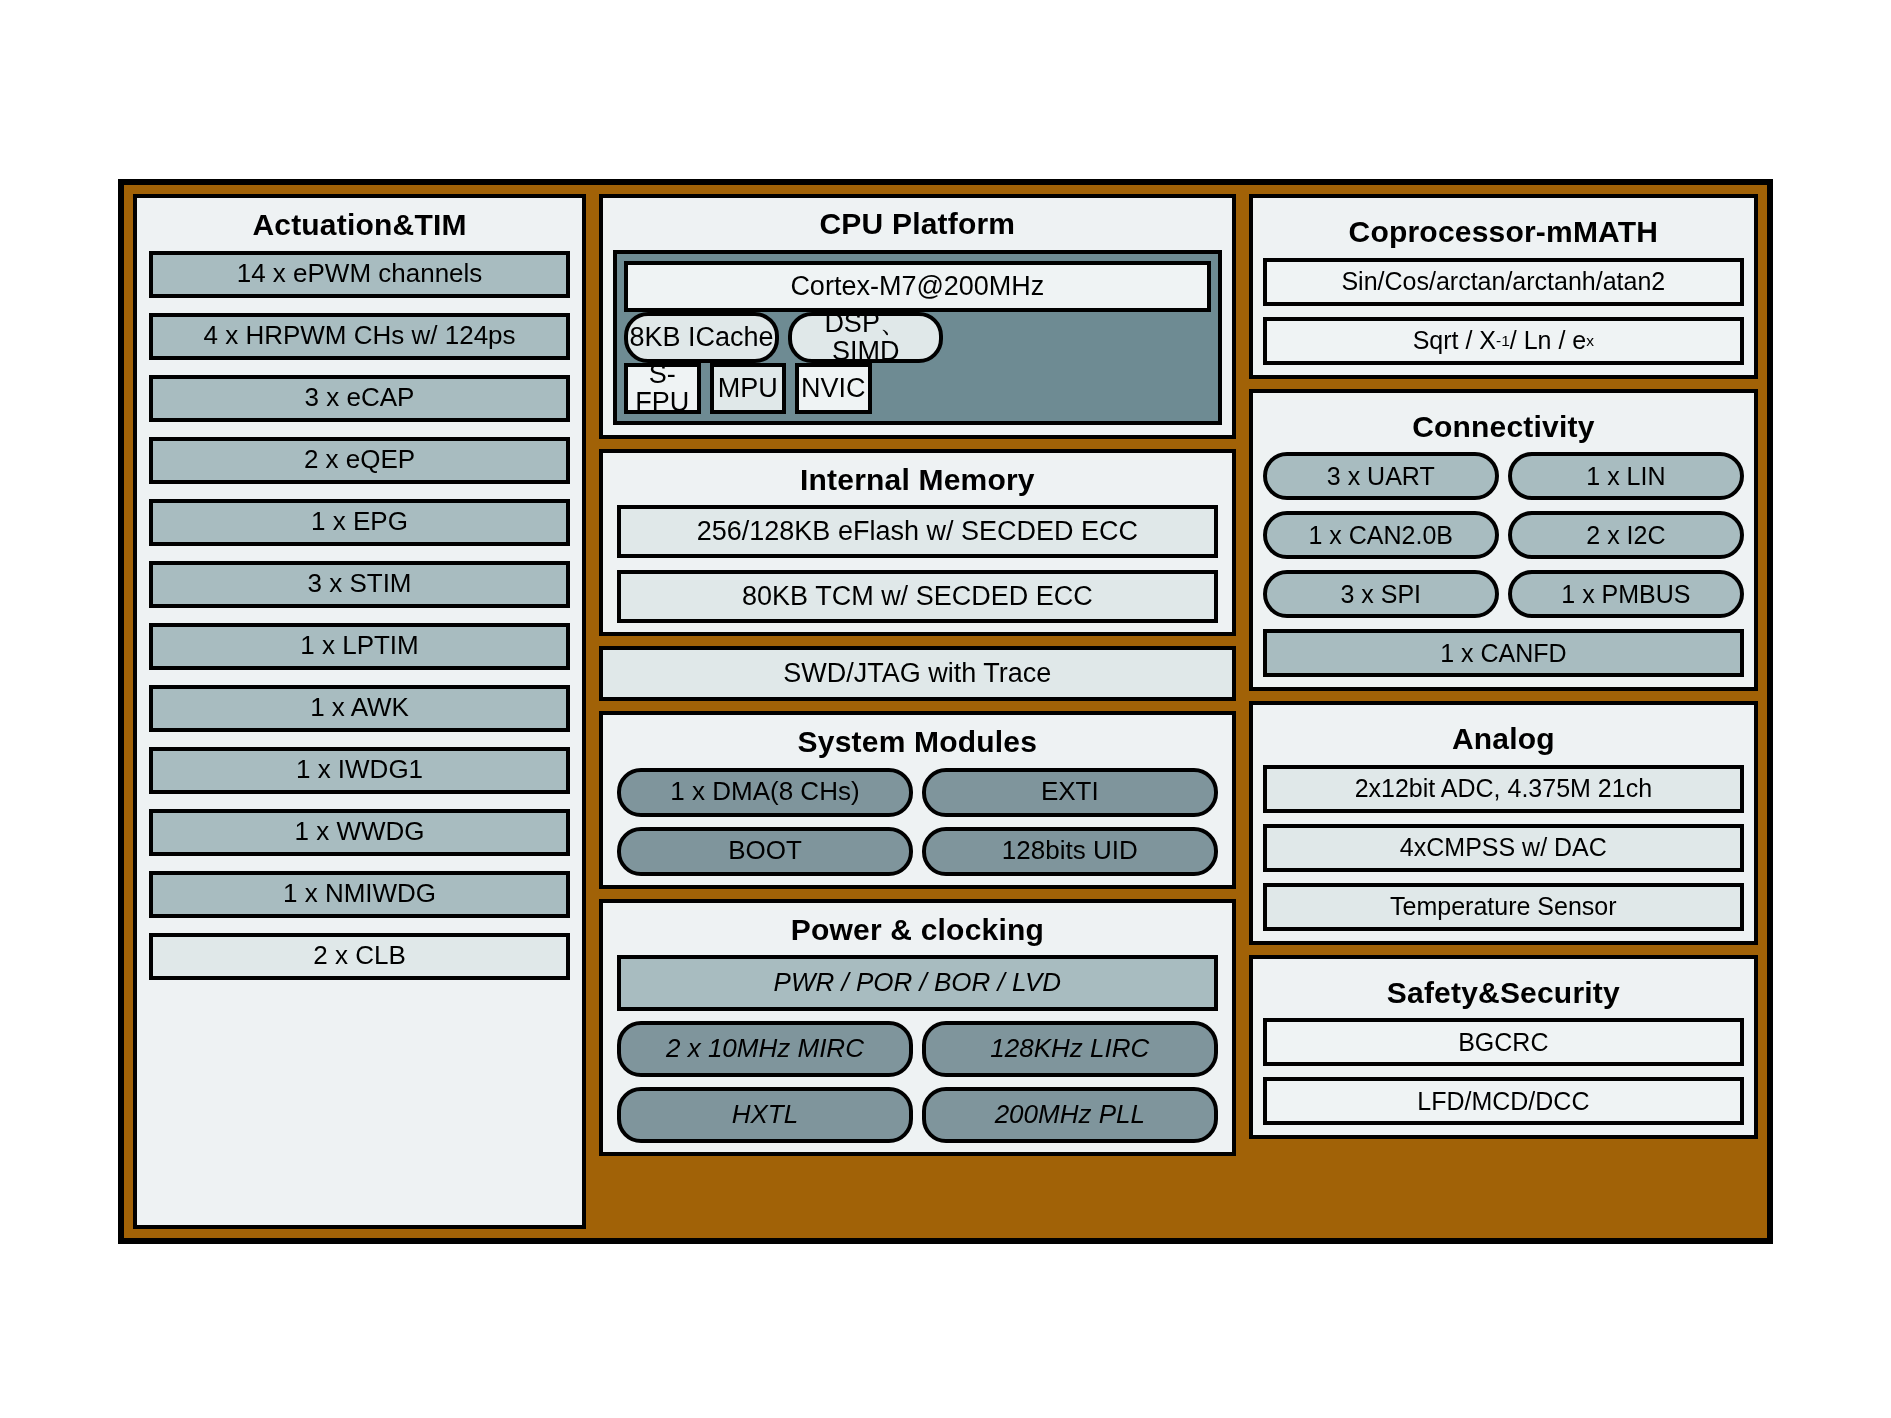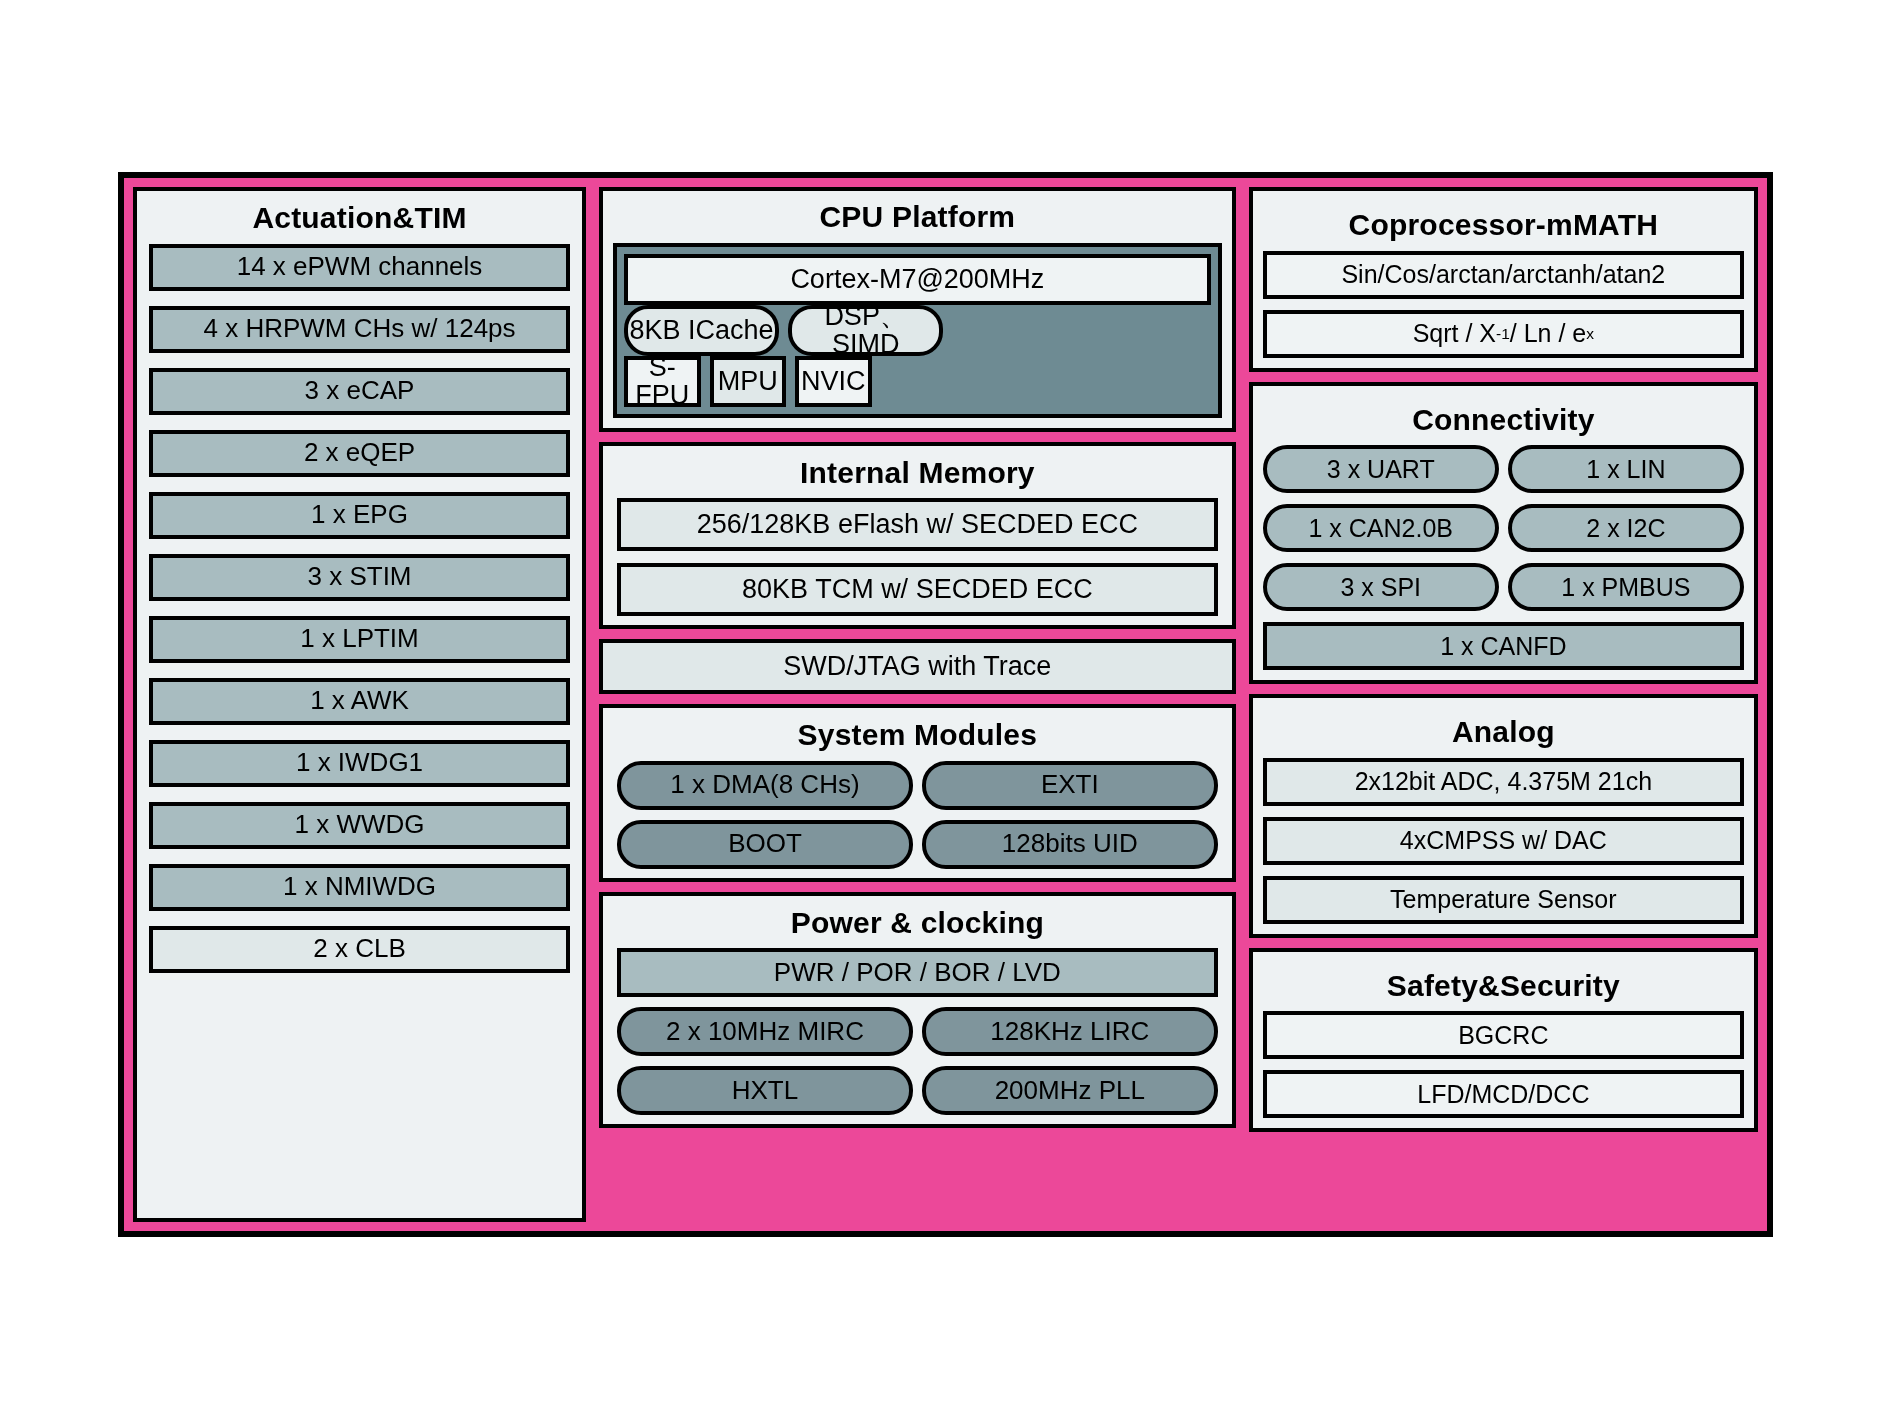--- a/index.html
+++ b/index.html
@@ -1,21 +1,21 @@
 <!DOCTYPE html>
 <html><head>
 <meta charset="utf-8">
 <style>
   html,body{margin:0;padding:0;background:#ffffff;}
   body{width:1891px;height:1418px;font-family:"Liberation Sans",sans-serif;}
 
   
   #chip{
-    position:absolute; left:118px; top:172px; width:1655px; height:1065px;
-    background:#ec4899; border:6px solid #000; box-sizing:border-box;
+    position:absolute; left:118px; top:179px; width:1655px; height:1065px;
+    background:#a16207; border:6px solid #000; box-sizing:border-box;
     padding:9px; display:flex; gap:13px;
   }
 
   .col{display:flex; flex-direction:column; gap:10px;}
   .col-left{width:459px;}
   .col-mid{width:645px;}
   .col-right{width:516px;}
 
   
   .group{
@@ -63,21 +63,21 @@
   .swd-group{
     border:4px solid #000; background:#e0e8e9; box-sizing:border-box;
     height:55px; display:flex; align-items:center; justify-content:center;
     font-size:27px; color:#000;
   }
 
   .sys-group .row2{margin-bottom:10px;}
   .sys-group .row2:last-child{margin-bottom:0;}
   .sys-group .cell{height:49px; font-size:26px;}
 
-  .pwr-group .cell{height:49px; font-size:26px;}
+  .pwr-group .cell{height:56px; font-size:26px;font-style:italic;}
   .pwr-group .row2{margin-top:10px;}
   .pwr-group .wide{margin-bottom:0;}
 
   
   .col-right .group{padding:16px 10px 10px 10px;}
   .col-right .cell{height:48px; font-size:25px;}
   .col-right .vstack > .cell + .cell{margin-top:11px;}
   .col-right .vstack > .row2{margin-top:11px;}
   .col-right .vstack > .row2:first-child{margin-top:0;}
 

